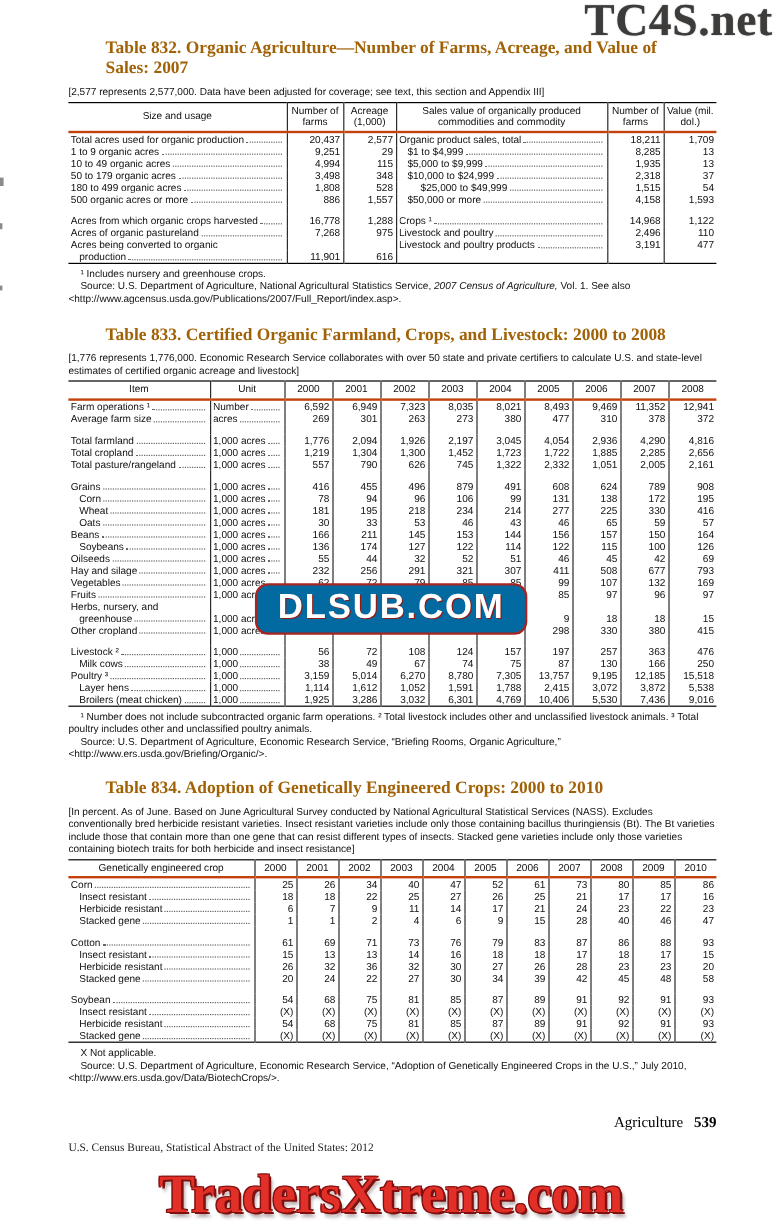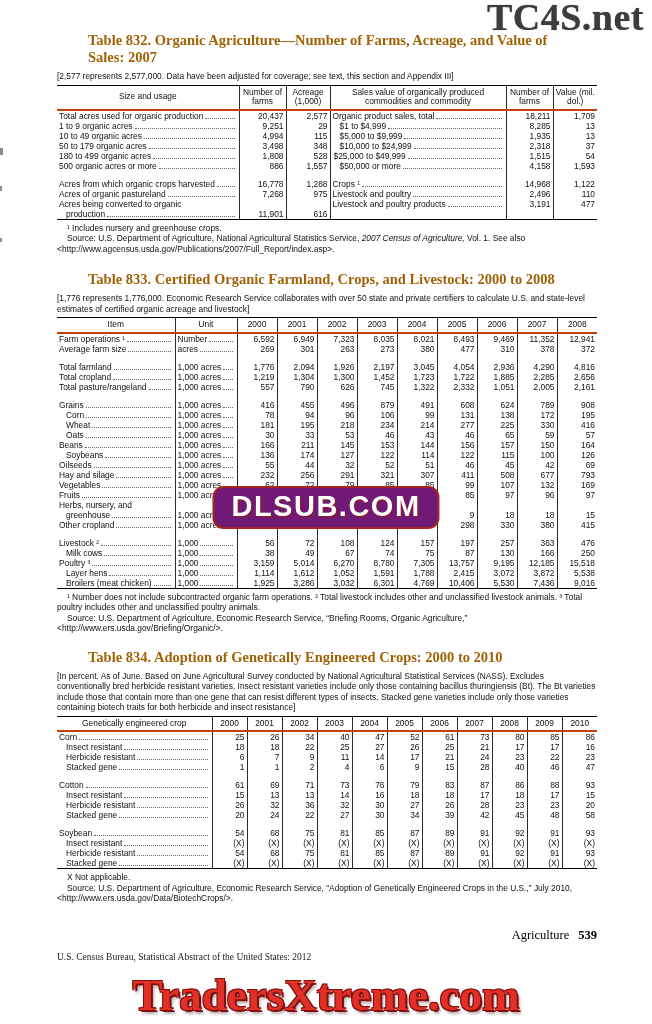--- a/index.html
+++ b/index.html
@@ -75,21 +75,21 @@
 
   
   .wm-top {
     position: absolute; top: -5px; right: 8px; z-index: 6;
     font-family: "Liberation Serif", serif;
     font-weight: 700; font-size: 38px; letter-spacing: 0.5px;
     color: #3e3c3a; text-shadow: 0 0 1px #6a6865;
   }
   .wm-mid {
     position: absolute; top: 486px; left: 50%; transform: translateX(-50%); z-index: 6;
-    background: #701a75; border: 2px solid #a82420; border-radius: 11px;
+    background: #0369a1; border: 2px solid #a82420; border-radius: 11px;
     color: #fff; font-weight: 700; font-size: 29px; letter-spacing: 1.5px;
     padding: 2px 17px 4px; white-space: nowrap;
     text-shadow: 1px 1px 0 #8f1b14;
   }
   .wm-bottom {
     position: absolute; bottom: 3px; left: 50%; transform: translateX(-50%); z-index: 6;
     font-family: "Liberation Serif", serif; font-weight: 700; font-size: 45px;
     color: #e23028; white-space: nowrap;
     text-shadow: 2px 2px 0 #801010, -1px -1px 0 #801010, 1px -1px 0 #801010, -1px 1px 0 #801010, 3px 4px 3px rgba(40,0,0,0.35);
     text-align: right;
@@ -206,21 +206,21 @@
           <tr>
             <td class="lc">
               <div class="lab">
                 <span class="lt">180 to 499 organic acres</span>
                 <span class="lead"></span>
               </div>
             </td>
             <td class="num bl">1,808</td>
             <td class="num bl">528</td>
             <td class="lc bl">
-              <div class="lab" style="padding-left: 1px;">
+              <div class="lab" style="padding-left: 18px;">
                 <span class="lt">$25,000 to $49,999</span>
                 <span class="lead"></span>
               </div>
             </td>
             <td class="num bl">1,515</td>
             <td class="num bl">54</td>
           </tr>
           <tr>
             <td class="lc">
               <div class="lab">

